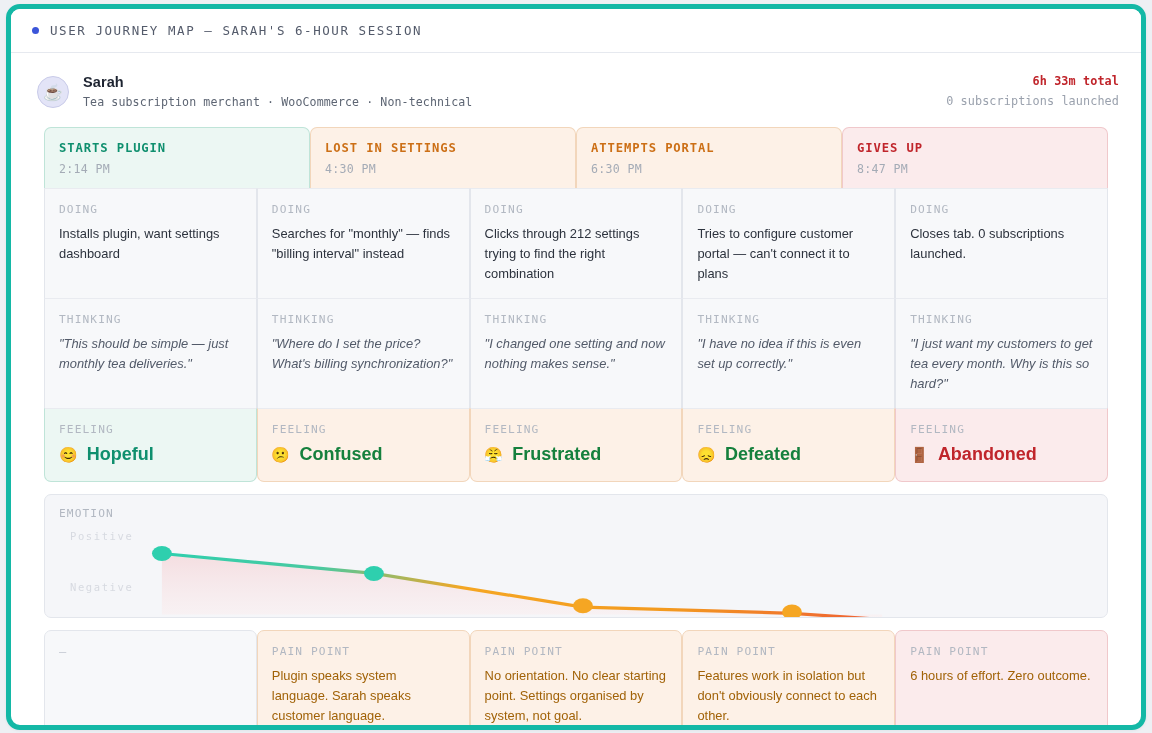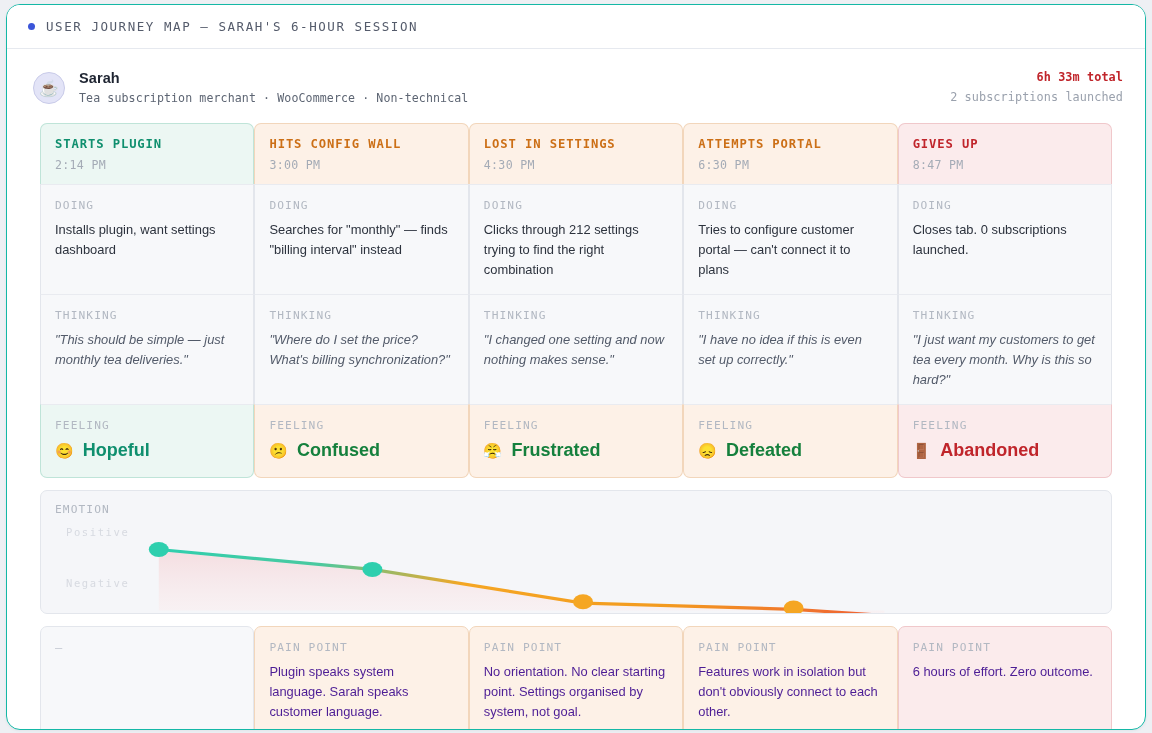--- a/index.html
+++ b/index.html
@@ -6,21 +6,21 @@
   html, body {
     width: 1152px; height: 733px;
     background: #eef0f4;
     font-family: "Liberation Sans", sans-serif;
     overflow: hidden;
   }
   .window {
     position: absolute; left: 6px; top: 4px;
     width: 1140px; height: 726px;
     background: #ffffff;
-    border: 1px solid #14b8a6;
+    border: 5px solid #14b8a6;
     border-radius: 14px;
     overflow: hidden;
     box-shadow: 0 1px 3px rgba(20,30,60,0.06);
   }
   
   .titlebar {
     height: 44px;
     border-bottom: 1px solid #e6e9ef;
     display: flex; align-items: center;
     padding: 0 0 0 21px;
@@ -163,21 +163,21 @@
   .pain-cell {
     flex: 1 1 0; min-width: 0;
     border: 1px solid #e3e6ec;
     border-radius: 7px;
     background: #f7f8fa;
     padding: 14px 14px 14px 14px;
     min-height: 98px;
   }
   .pain-cell.warn { background: #fdf1e7; border-color: #f2d6bb; }
   .pain-cell.bad  { background: #fbebec; border-color: #f0c8cb; }
-  .pain-text { font-size: 12.9px; line-height: 20px; color: #4c1d95; }
+  .pain-text { font-size: 12.9px; line-height: 20px; color: #a16207; }
   .pain-empty { font-family: "DejaVu Sans Mono", monospace; font-size: 12px; color: #c7ccd4; }
 </style>
 </head>
 <body>
 
 <div class="window">
 
   <div class="titlebar">
     <span class="title-dot"></span>
     <span class="titlebar-text">USER JOURNEY MAP — SARAH'S 6-HOUR SESSION</span>
@@ -186,34 +186,30 @@
   <div class="persona">
     <div class="avatar">
       <span>☕</span>
     </div>
     <div class="persona-text">
       <div class="persona-name">Sarah</div>
       <div class="persona-meta">Tea subscription merchant · WooCommerce · Non-technical</div>
     </div>
     <div class="persona-right">
       <div class="total-time">6h 33m total</div>
-      <div class="total-sub">2 subscriptions launched</div>
+      <div class="total-sub">0 subscriptions launched</div>
     </div>
   </div>
 
   <div class="grid">
 
     <div class="row row-head">
       <div class="cell tone-good">
         <div class="stage-title">STARTS PLUGIN</div>
         <div class="stage-time">2:14 PM</div>
-      </div>
-      <div class="cell tone-warn">
-        <div class="stage-title">HITS CONFIG WALL</div>
-        <div class="stage-time">3:00 PM</div>
       </div>
       <div class="cell tone-warn">
         <div class="stage-title">LOST IN SETTINGS</div>
         <div class="stage-time">4:30 PM</div>
       </div>
       <div class="cell tone-warn">
         <div class="stage-title">ATTEMPTS PORTAL</div>
         <div class="stage-time">6:30 PM</div>
       </div>
       <div class="cell tone-bad">

